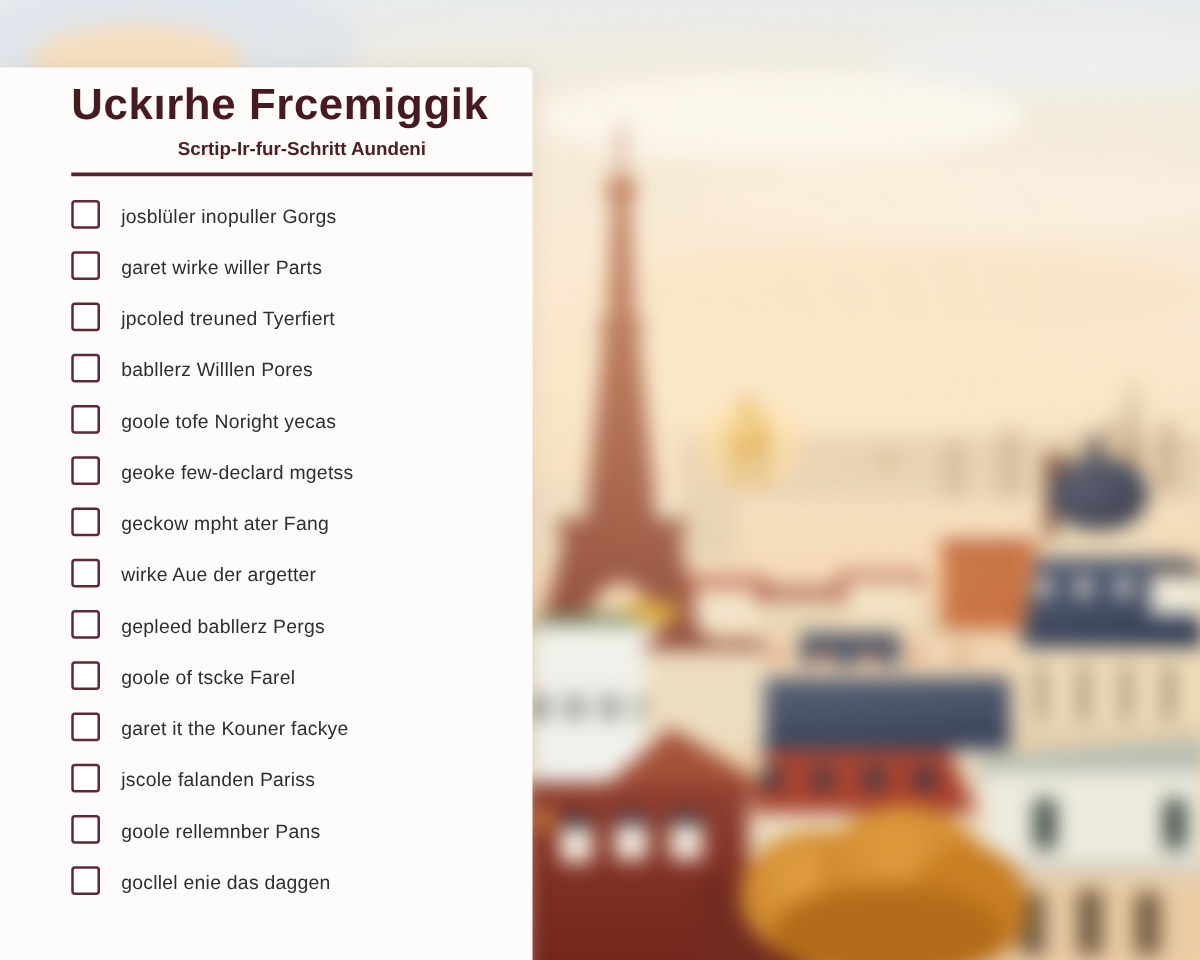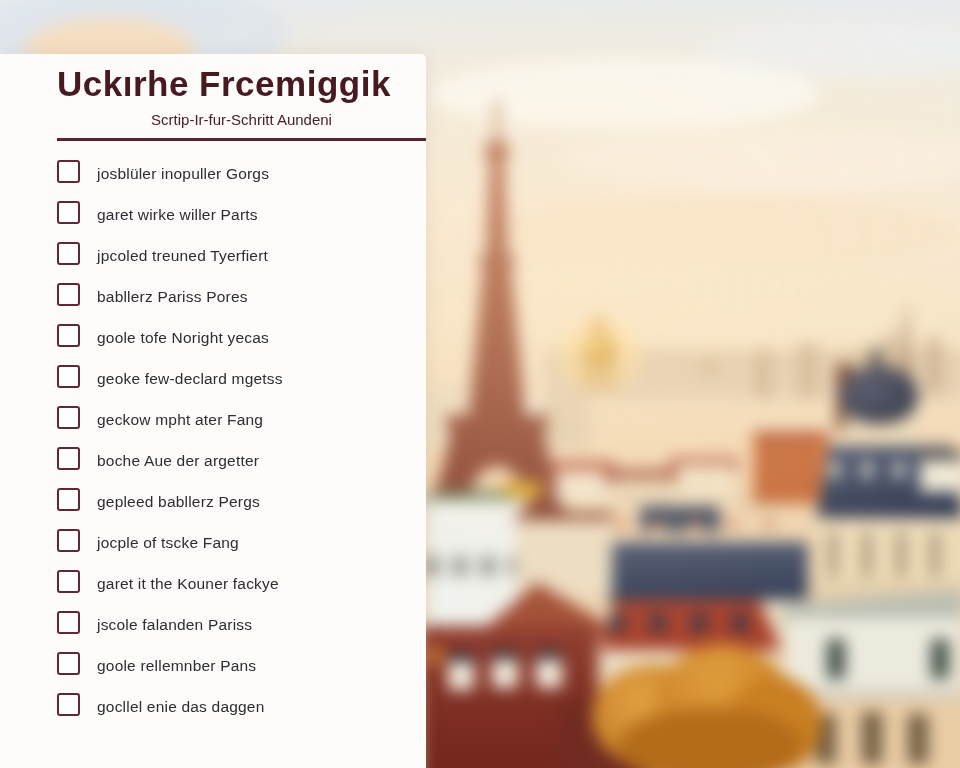--- a/index.html
+++ b/index.html
@@ -14,21 +14,21 @@
   .blob{border-radius:50%;}
   .dome-gold{background:radial-gradient(circle at 38% 30%,#f6d88d,#d9a648 60%,#c08c34);border-radius:50%;}
   .mansard{background:linear-gradient(180deg,#47536c,#2d374f);}
   .tree-blob{border-radius:50%;}
   .haze{position:absolute;inset:0;background:radial-gradient(ellipse at 60% 35%,rgba(255,233,200,.30),rgba(255,233,200,0) 60%);}
 
   
   .panel{position:absolute;left:0;top:54px;width:426px;height:714px;background:#fdfcfa;
     border-top-right-radius:5px;box-shadow:0 0 18px rgba(120,90,70,.10);padding:10px 0 0 57px;}
   .title{font-size:35px;font-weight:700;letter-spacing:.5px;color:#471a22;line-height:1.15;}
-  .subtitle{width:369px;text-align:center;font-size:15px;font-weight:400;color:#4d2028;margin-top:7px;}
+  .subtitle{width:369px;text-align:center;font-size:15px;font-weight:700;color:#4d2028;margin-top:7px;}
   .divider{width:369px;height:3px;background:#5a2331;margin-top:10px;border:0;}
   .list{margin-top:18px;}
   .row{display:flex;align-items:flex-end;height:24px;margin-bottom:17px;cursor:pointer;}
   .cb{flex:0 0 auto;width:23px;height:23px;border:2.5px solid #5e2836;border-radius:3px;background:#fff;margin-right:17px;}
   .lbl{font-size:15.5px;color:#2e2d33;letter-spacing:.2px;white-space:nowrap;}
 </style>
 </head>
 <body>
 
 <div class="stage">
@@ -166,51 +166,51 @@
     <span class="lbl">garet wirke willer Parts</span>
   </div>
 
   <div class="row">
     <span class="cb" role="checkbox" aria-checked="false"></span>
     <span class="lbl">jpcoled treuned Tyerfiert</span>
   </div>
 
   <div class="row">
     <span class="cb" role="checkbox" aria-checked="false"></span>
-    <span class="lbl">babllerz Pariss Pores</span>
+    <span class="lbl">babllerz Willlen Pores</span>
   </div>
 
   <div class="row">
     <span class="cb" role="checkbox" aria-checked="false"></span>
     <span class="lbl">goole tofe Noright yecas</span>
   </div>
 
   <div class="row">
     <span class="cb" role="checkbox" aria-checked="false"></span>
     <span class="lbl">geoke few-declard mgetss</span>
   </div>
 
   <div class="row">
     <span class="cb" role="checkbox" aria-checked="false"></span>
     <span class="lbl">geckow mpht ater Fang</span>
   </div>
 
   <div class="row">
     <span class="cb" role="checkbox" aria-checked="false"></span>
-    <span class="lbl">boche Aue der argetter</span>
+    <span class="lbl">wirke Aue der argetter</span>
   </div>
 
   <div class="row">
     <span class="cb" role="checkbox" aria-checked="false"></span>
     <span class="lbl">gepleed babllerz Pergs</span>
   </div>
 
   <div class="row">
     <span class="cb" role="checkbox" aria-checked="false"></span>
-    <span class="lbl">jocple of tscke Fang</span>
+    <span class="lbl">goole of tscke Farel</span>
   </div>
 
   <div class="row">
     <span class="cb" role="checkbox" aria-checked="false"></span>
     <span class="lbl">garet it the Kouner fackye</span>
   </div>
 
   <div class="row">
     <span class="cb" role="checkbox" aria-checked="false"></span>
     <span class="lbl">jscole falanden Pariss</span>

